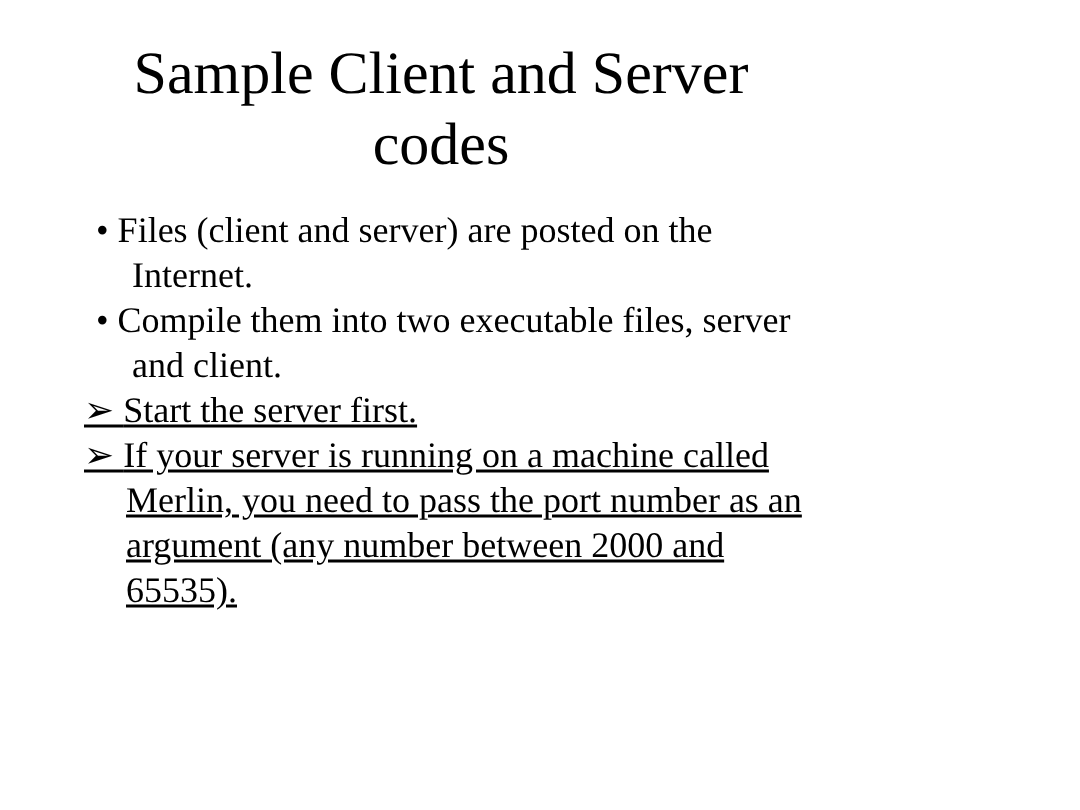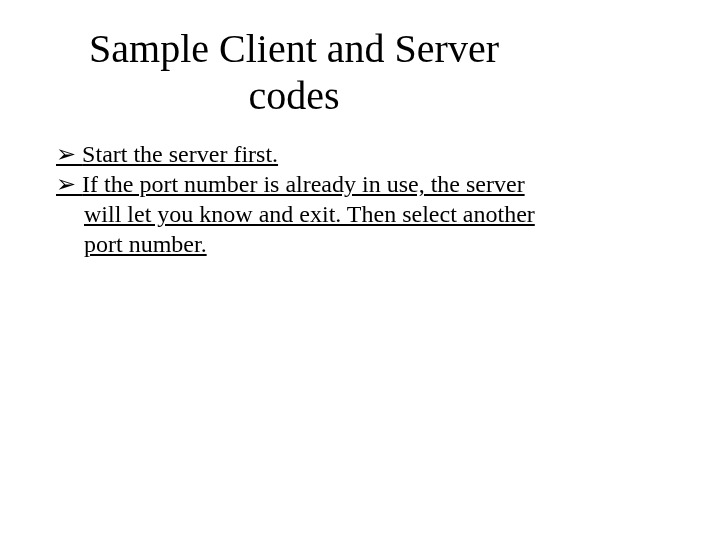--- a/index.html
+++ b/index.html
@@ -44,16 +44,18 @@
     text-indent: -28px;
     text-decoration: underline;
   }
 </style>
 </head>
 <body>
 
 <div class="slide">
   <div class="title">Sample Client and Server codes</div>
   <div class="content">
+    <div class="item dot-bullet">Files (client and server) are posted on the Internet.</div>
+    <div class="item dot-bullet">Compile them into two executable files, server and client.</div>
     <div class="item arrow-bullet">Start the server first.</div>
-    <div class="item arrow-bullet">If the port number is already in use, the server will let you know and exit. Then select another port number.</div>
+    <div class="item arrow-bullet">If your server is running on a machine called Merlin, you need to pass the port number as an argument (any number between 2000 and 65535).</div>
   </div>
 </div>
 
 </body></html>

